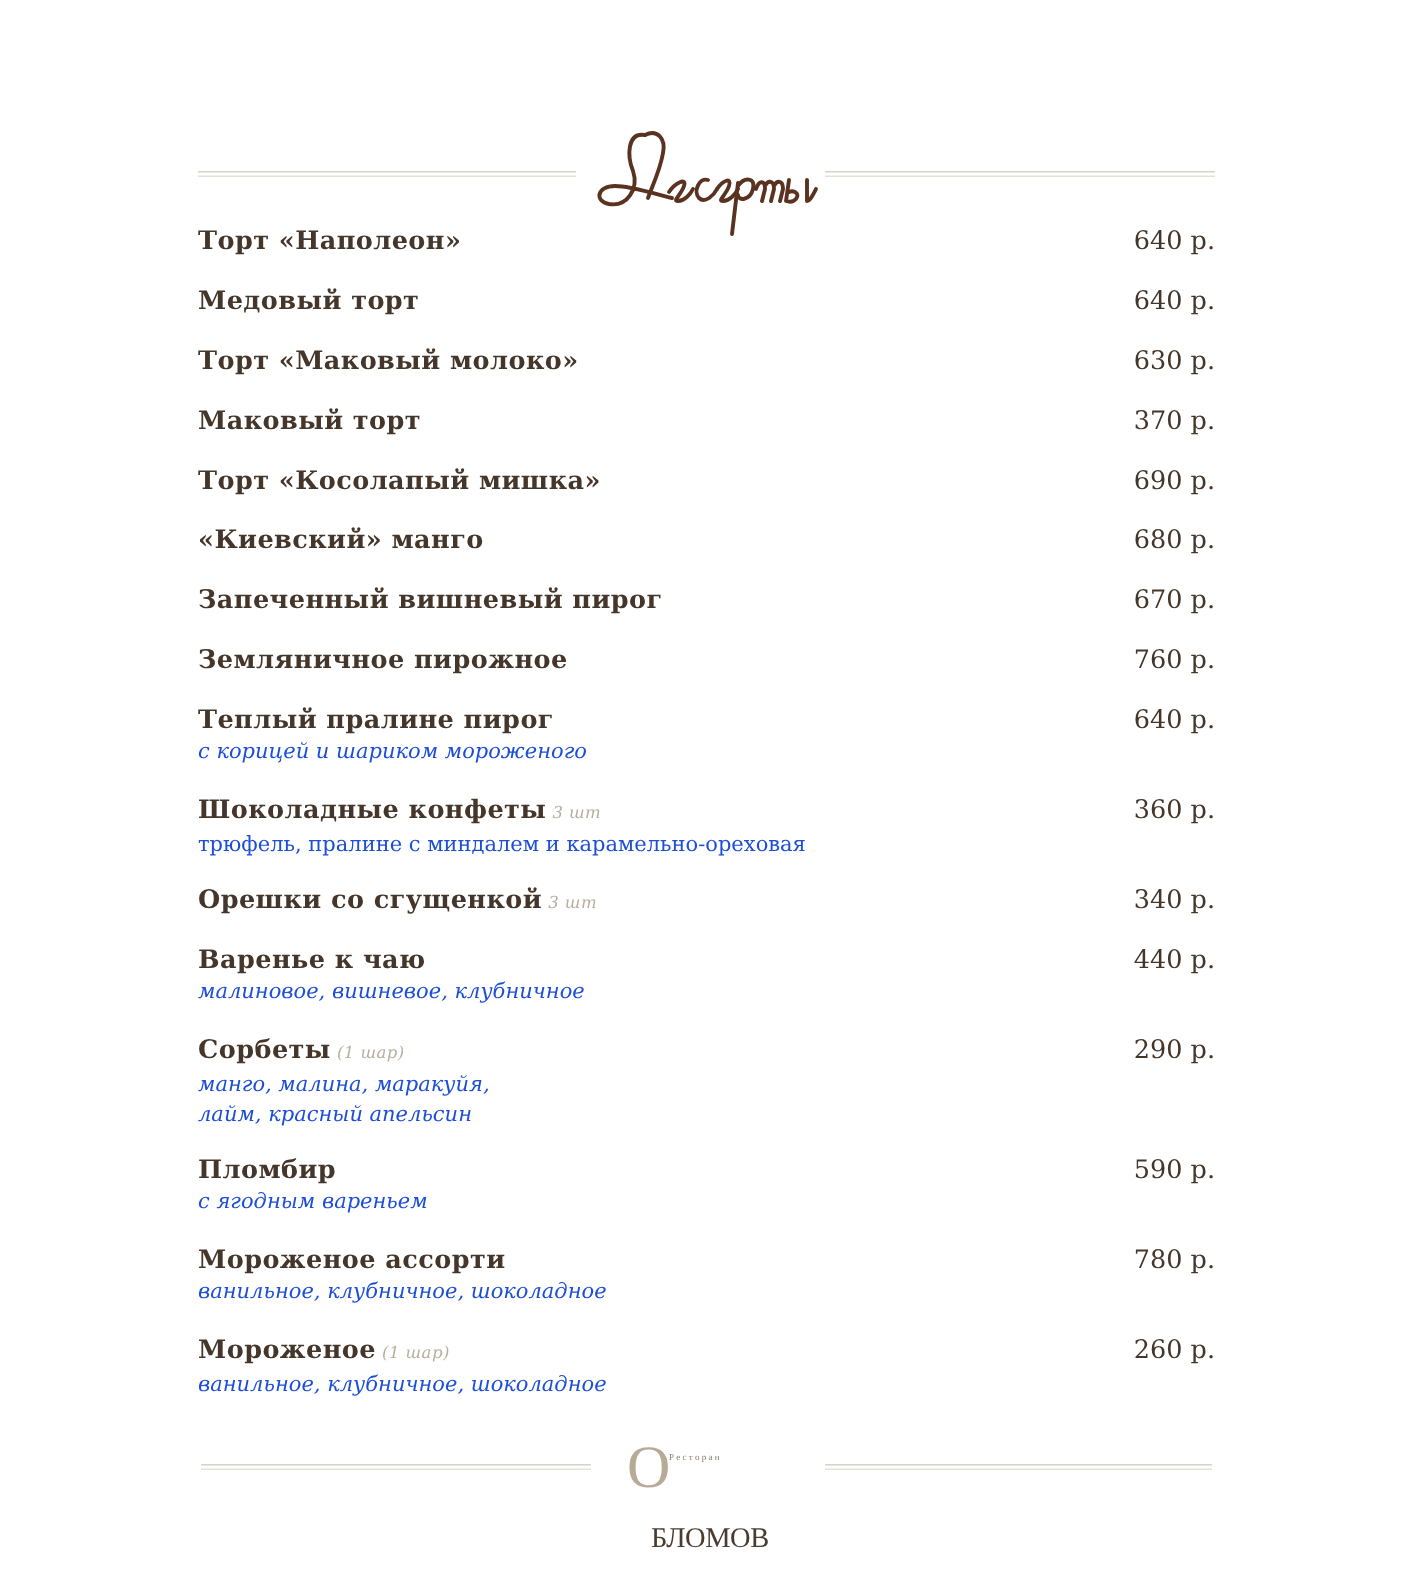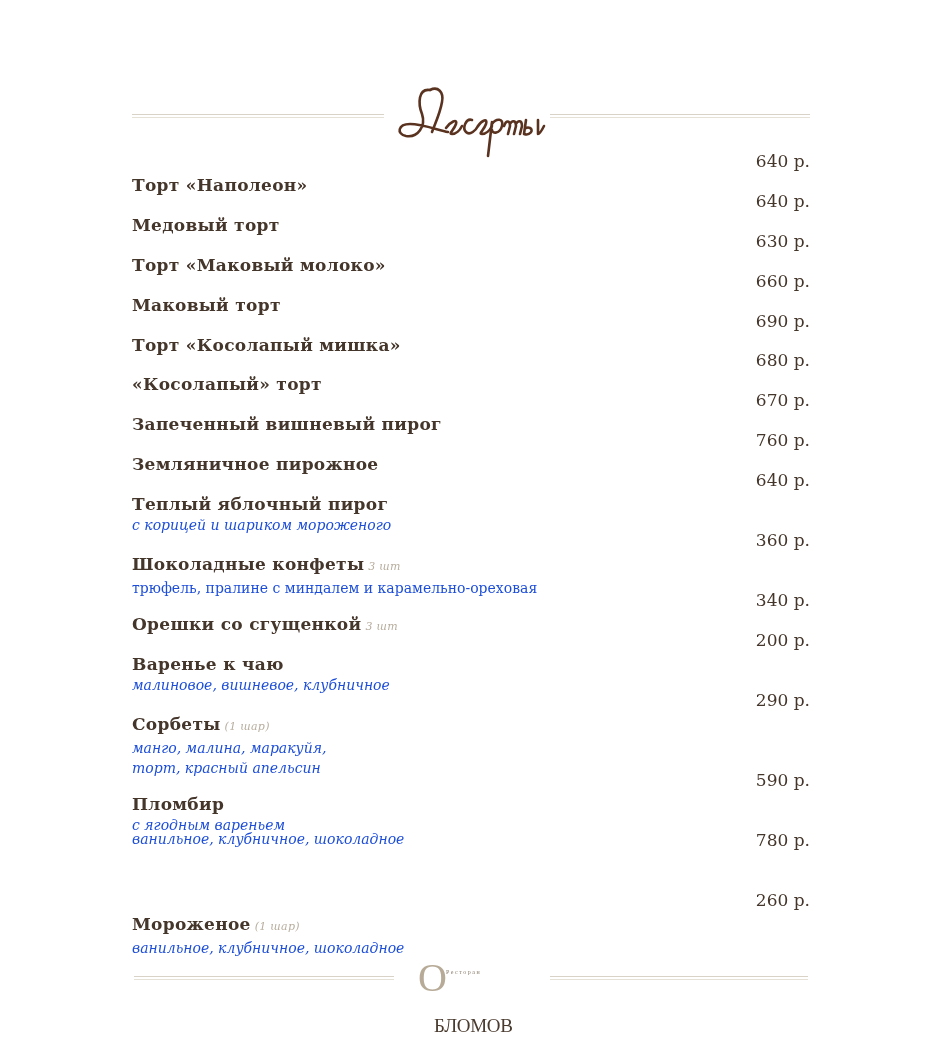--- a/index.html
+++ b/index.html
@@ -61,21 +61,20 @@
       left: 0;
       width: 678px;
     }
     .item-name {
       font-size: 17px;
       line-height: 22px;
       letter-spacing: 0.3px;
       color: #45362b;
       font-weight: 600;
       white-space: nowrap;
-      margin-top: 24px;
     }
     .item-qty {
       font-style: italic;
       font-weight: normal;
       color: #b8ae9f;
       font-size: 11px;
       margin-left: 4px;
     }
     .item-desc {
       font-size: 14px;
@@ -187,80 +186,81 @@
       <div class="item-price">640 р.</div>
     </div>
 
     <div class="item" style="top:80px;">
       <div class="item-name">Торт «Маковый молоко»</div>
       <div class="item-price">630 р.</div>
     </div>
 
     <div class="item" style="top:120px;">
       <div class="item-name">Маковый торт</div>
-      <div class="item-price">660 р.</div>
+      <div class="item-price">370 р.</div>
     </div>
 
     <div class="item" style="top:160px;">
       <div class="item-name">Торт «Косолапый мишка»</div>
       <div class="item-price">690 р.</div>
     </div>
 
     <div class="item" style="top:199px;">
-      <div class="item-name">«Косолапый» торт</div>
+      <div class="item-name">«Киевский» манго</div>
       <div class="item-price">680 р.</div>
     </div>
 
     <div class="item" style="top:239px;">
       <div class="item-name">Запеченный вишневый пирог</div>
       <div class="item-price">670 р.</div>
     </div>
 
     <div class="item" style="top:279px;">
       <div class="item-name">Земляничное пирожное</div>
       <div class="item-price">760 р.</div>
     </div>
 
     <div class="item" style="top:319px;">
-      <div class="item-name">Теплый яблочный пирог</div>
+      <div class="item-name">Теплый пралине пирог</div>
       <div class="item-desc italic">с корицей и шариком мороженого</div>
       <div class="item-price">640 р.</div>
     </div>
 
     <div class="item" style="top:379px;">
       <div class="item-name"><span>Шоколадные конфеты</span><span class="item-qty">3 шт</span></div>
       <div class="item-desc">трюфель, пралине с миндалем и карамельно-ореховая</div>
       <div class="item-price">360 р.</div>
     </div>
 
     <div class="item" style="top:439px;">
       <div class="item-name"><span>Орешки со сгущенкой</span><span class="item-qty">3 шт</span></div>
       <div class="item-price">340 р.</div>
     </div>
 
     <div class="item" style="top:479px;">
       <div class="item-name">Варенье к чаю</div>
       <div class="item-desc italic">малиновое, вишневое, клубничное</div>
-      <div class="item-price">200 р.</div>
+      <div class="item-price">440 р.</div>
     </div>
 
     <div class="item" style="top:539px;">
       <div class="item-name"><span>Сорбеты</span><span class="item-qty">(1 шар)</span></div>
       <div class="item-desc italic">манго, малина, маракуйя,</div>
-      <div class="item-desc italic">торт, красный апельсин</div>
+      <div class="item-desc italic">лайм, красный апельсин</div>
       <div class="item-price">290 р.</div>
     </div>
 
     <div class="item" style="top:619px;">
       <div class="item-name">Пломбир</div>
       <div class="item-desc italic">с ягодным вареньем</div>
       <div class="item-price">590 р.</div>
     </div>
 
     <div class="item" style="top:679px;">
+      <div class="item-name">Мороженое ассорти</div>
       <div class="item-desc italic">ванильное, клубничное, шоколадное</div>
       <div class="item-price">780 р.</div>
     </div>
 
     <div class="item" style="top:739px;">
       <div class="item-name"><span>Мороженое</span><span class="item-qty">(1 шар)</span></div>
       <div class="item-desc italic">ванильное, клубничное, шоколадное</div>
       <div class="item-price">260 р.</div>
     </div>
 

